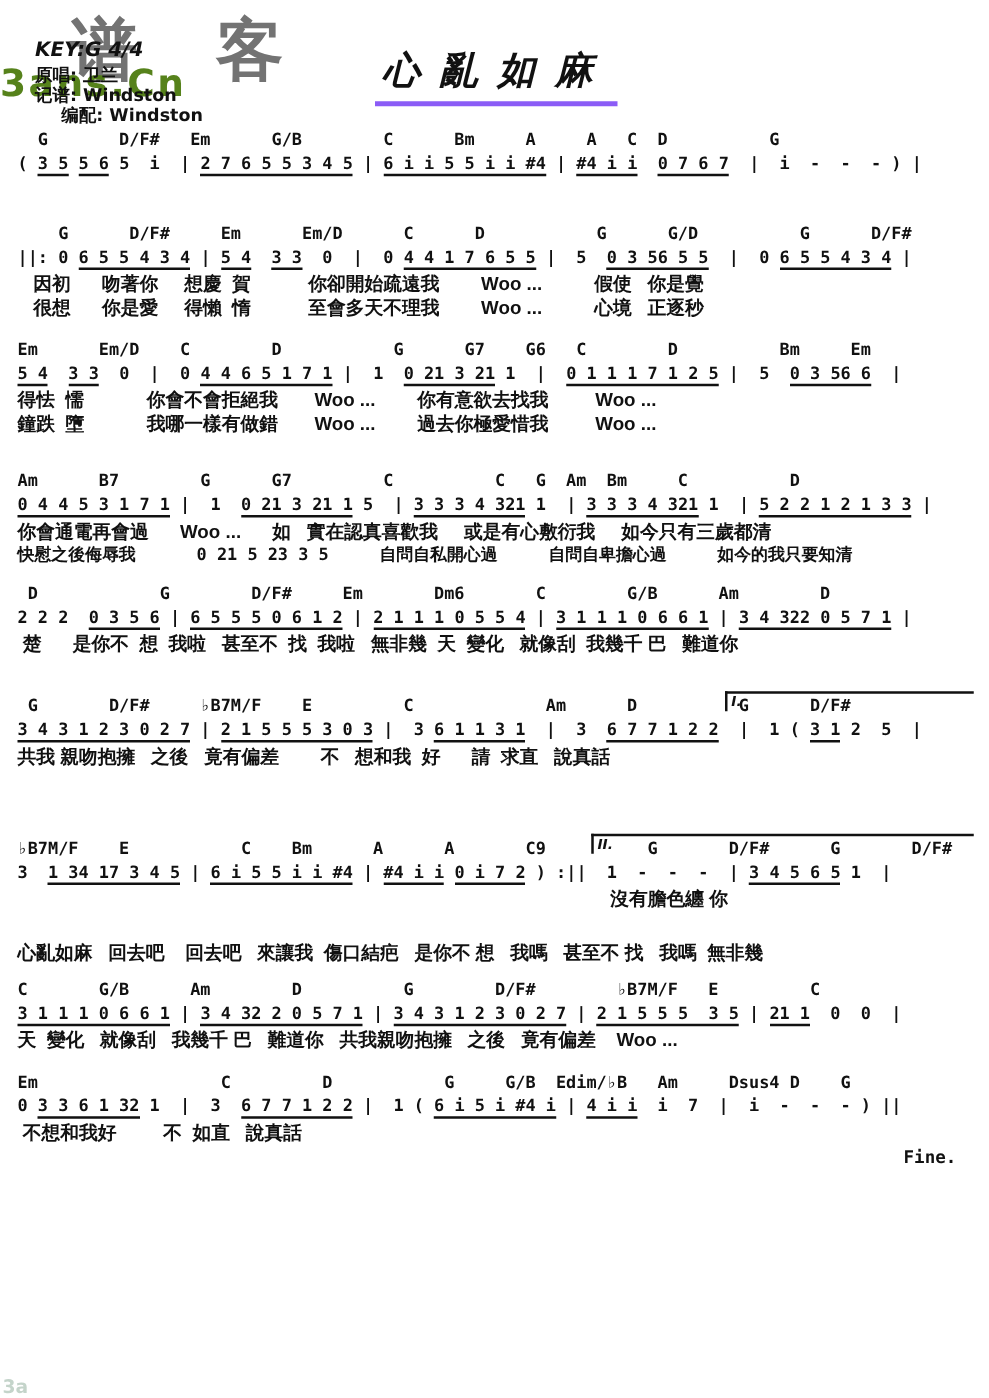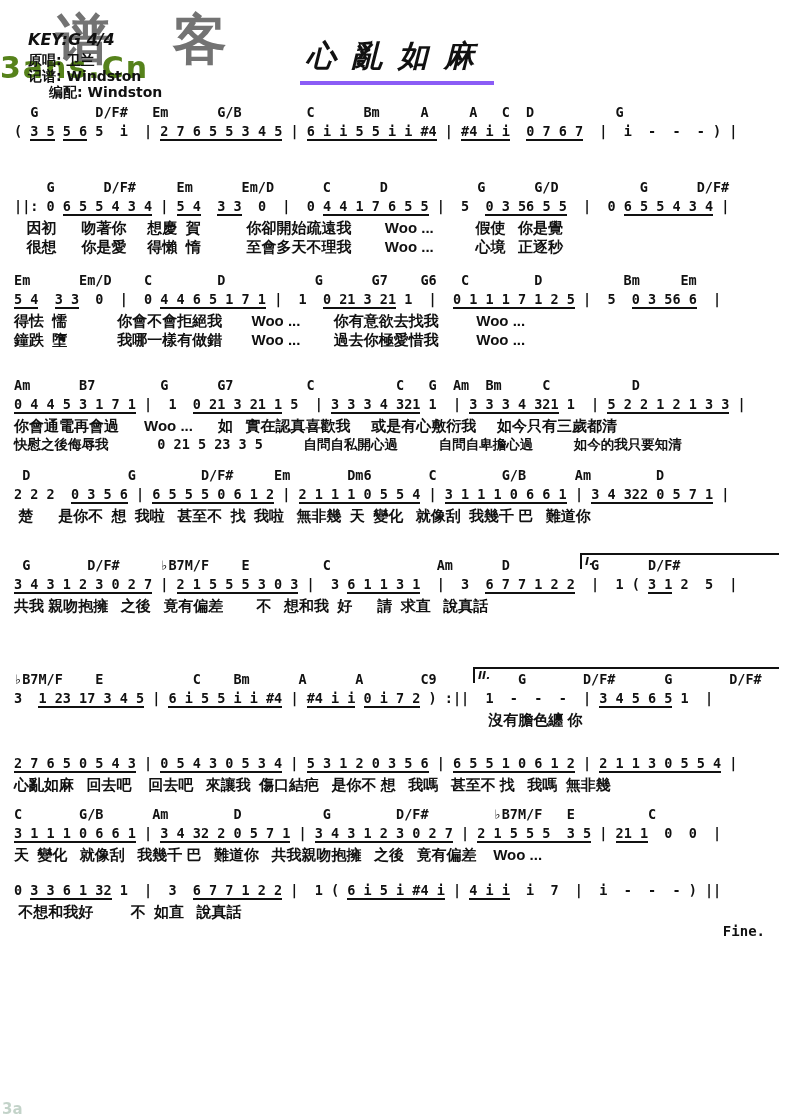--- a/index.html
+++ b/index.html
@@ -137,36 +137,36 @@
   <div class="system m-s6">
     <div class="volta volta-1">I.</div>
     <pre class="chords"> G       D/F#     ♭B7M/F    E         C             Am      D          G      D/F#</pre>
     <pre class="notes"><span class="u">3 4 3 1 2 3 0 2 7</span><span> | </span><span class="u">2 1 5 5 5 3 0 3</span><span> |  3 </span><span class="u">6 1 1 3 1</span><span>  |  3  </span><span class="u">6 7 7 1 2 2</span><span>  |  1 ( </span><span class="u">3 1</span><span> 2  5  |</span></pre>
     <pre class="lyr">共我 親吻抱擁   之後   竟有偏差        不   想和我  好      請  求直   說真話</pre>
   </div>
 
   <div class="system m-s7">
     <div class="volta volta-2">II.</div>
     <pre class="chords">♭B7M/F    E           C    Bm      A      A       C9          G       D/F#      G       D/F#</pre>
-    <pre class="notes"><span>3  </span><span class="u">1 23 17 3 4 5</span><span> | </span><span class="u">6 i 5 5 i i #4</span><span> | </span><span class="u">#4 i i</span><span> </span><span class="u">0 i 7 2</span><span> ) :||  1  -  -  -  | </span><span class="u">3 4 5 6 5</span><span> 1  |</span></pre>
+    <pre class="notes"><span>3  </span><span class="u">1 34 17 3 4 5</span><span> | </span><span class="u">6 i 5 5 i i #4</span><span> | </span><span class="u">#4 i i</span><span> </span><span class="u">0 i 7 2</span><span> ) :||  1  -  -  -  | </span><span class="u">3 4 5 6 5</span><span> 1  |</span></pre>
     <pre class="lyr pad-volta">沒有膽色纏 你</pre>
   </div>
 
   <div class="system m-s8">
-    <pre class="notes"><span class="u">2 7 6 5 0 5 4 3</span><span> | </span><span class="u">0 5 4 3 0 5 3 4</span><span> | </span><span class="u">5 3 1 2 0 3 5 6</span><span> | </span><span class="u">6 5 5 1 0 6 1 2</span><span> | </span><span class="u">2 1 1 3 0 5 5 4</span><span> |</span></pre>
     <pre class="lyr">心亂如麻   回去吧    回去吧   來讓我  傷口結疤   是你不 想   我嗎   甚至不 找   我嗎  無非幾</pre>
   </div>
 
   <div class="system m-s9">
     <pre class="chords">C       G/B      Am        D          G        D/F#        ♭B7M/F   E         C</pre>
     <pre class="notes"><span class="u">3 1 1 1 0 6 6 1</span><span> | </span><span class="u">3 4 32 2 0 5 7 1</span><span> | </span><span class="u">3 4 3 1 2 3 0 2 7</span><span> | </span><span class="u">2 1 5 5 5  3 5</span><span> | </span><span class="u">21 1</span><span>  0  0  |</span></pre>
     <pre class="lyr">天  變化   就像刮   我幾千 巴   難道你   共我親吻抱擁   之後   竟有偏差    Woo ...</pre>
   </div>
 
   <div class="system m-s10">
+    <pre class="chords">Em                  C         D           G     G/B  Edim/♭B   Am     Dsus4 D    G</pre>
     <pre class="notes"><span>0 </span><span class="u">3 3 6 1 32</span><span> 1  |  3  </span><span class="u">6 7 7 1 2 2</span><span> |  1 ( </span><span class="u">6 i 5 i #4 i</span><span> | </span><span class="u">4 i i</span><span>  i  7  |  i  -  -  - ) ||</span></pre>
     <pre class="lyr"> 不想和我好         不  如直   說真話</pre>
   </div>
 
   <div class="fine-line">Fine.</div>
 </div>
 
 <div class="wm-corner">3a</div>
 
 </body></html>

